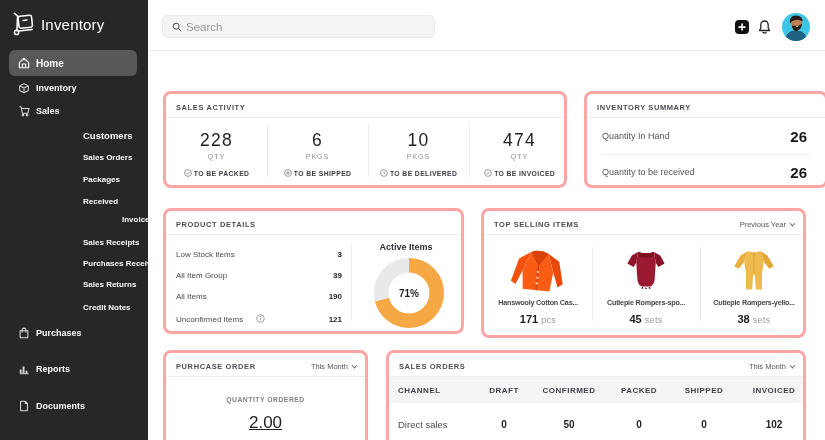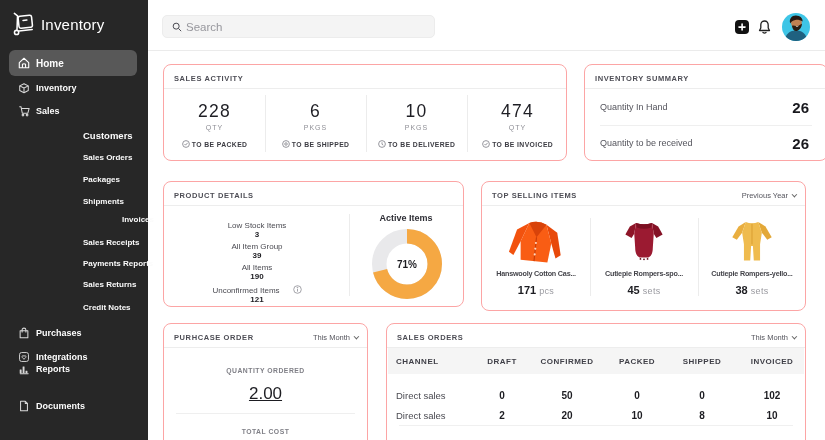--- a/index.html
+++ b/index.html
@@ -16,40 +16,40 @@
 .subitem { position:absolute; left:36px; font-size:8px; font-weight:bold; color:#fbfbfb; white-space:nowrap;margin-left:47px; }
 #homepill { position:absolute; left:9px; top:50px; width:128px; height:26px; background:#585858; border-radius:6px; }
 
 
 #topbar { position:absolute; left:148px; top:0; width:677px; height:51px; background:#fff; border-bottom:1px solid #ebebeb; }
 #search { position:absolute; left:14px; top:15px; width:273px; height:23px; background:#f4f4f4; border:1px solid #ececec; border-radius:5px; display:flex; align-items:center; }
 #search svg { margin-left:9px; }
 #search span { font-size:11.5px; color:#97979d; margin-left:4px; }
 
 
-.card { position:absolute; background:#fff; border:1px solid #fca5a5; border-radius:8px; }
+.card { position:absolute; background:#fff; border:3px solid #fca5a5; border-radius:8px;margin-top:27px; }
 .ctitle { height:24px; border-bottom:1px solid #ededed; display:flex; align-items:center; justify-content:space-between; padding:3px 10px 0 10px; }
 .ctitle .t { font-size:7.5px; font-weight:bold; letter-spacing:0.6px; color:#4d4d55; }
 .ctitle .r { font-size:7.5px; color:#55555d; }
 .chev { display:inline-block; width:4px; height:4px; border-right:1px solid #666; border-bottom:1px solid #666; transform:rotate(45deg) translateY(-2px); margin-left:3px; }
 
 
 .sa-col { position:absolute; top:24px; bottom:0; text-align:center; }
 .sa-col .num { font-size:17.5px; letter-spacing:1.2px; color:#1e1e24; margin-top:12px; }
 .sa-col .unit { font-size:7px; letter-spacing:1px; color:#8f8f96; margin-top:2px; }
 .sa-col .lbl { font-size:6.8px; letter-spacing:0.2px; font-weight:bold; letter-spacing:0.4px; color:#3b3b42; margin-top:9px; display:flex; align-items:center; justify-content:center; }
 .sa-div { position:absolute; top:30px; bottom:8px; width:1px; background:#ececec; }
 
 
 .is-row { position:absolute; left:15px; right:18px; height:36px; display:flex; align-items:center; justify-content:space-between; }
 .is-row .l { font-size:9px; color:#55555d; }
 .is-row .v { font-size:15px; font-weight:bold; color:#18181d; }
 
 
-.pd-row { position:absolute; left:10px; width:166px; display:flex; justify-content:space-between; align-items:center;flex-direction:column; }
+.pd-row { position:absolute; left:10px; width:166px; display:flex; justify-content:space-between; align-items:center; }
 .pd-row .l { font-size:8px; color:#4b4b52; }
 .pd-row .v { font-size:8px; font-weight:bold; color:#1d1d22; }
 .pd-vdiv { position:absolute; left:185px; top:32px; bottom:10px; width:1px; background:#ececec; }
 
 
 .ts-col { position:absolute; top:24px; bottom:0; text-align:center; }
 .ts-col svg { position:absolute; left:50%; transform:translateX(-50%); }
 .ts-col .nm { position:absolute; left:0; right:0; top:62.5px; font-size:7.2px; font-weight:bold; letter-spacing:-0.2px; color:#45454b; white-space:nowrap; }
 .ts-col .ct { position:absolute; left:0; right:0; top:78px; font-size:11px; font-weight:bold; color:#1d1d22; }
 .ts-col .ct small { font-size:9px; font-weight:normal; color:#9a9aa0; letter-spacing:0.3px; }
@@ -110,40 +110,33 @@
         <path d="M1.5 2 L3.5 2 L5 9.5 L11.5 9.5 L13 4 L4 4"></path>
         <circle cx="5.8" cy="11.8" r="1"></circle>
         <circle cx="10.6" cy="11.8" r="1"></circle>
       </svg>
     <div class="tx">Sales</div>
   </div>
 
   <div class="subitem" style="top:130px; font-size:9.5px;">Customers</div>
   <div class="subitem" style="top:153px;">Sales Orders</div>
   <div class="subitem" style="top:175px;">Packages</div>
-  <div class="subitem" style="top:197px;">Shipments</div>
+  <div class="subitem" style="top:197px;">Received</div>
   <div class="subitem" style="top:215px;padding-left:39px;">Invoices</div>
   <div class="subitem" style="top:238px;">Sales Receipts</div>
-  <div class="subitem" style="top:259px;">Payments Reports</div>
+  <div class="subitem" style="top:259px;">Purchases Received</div>
   <div class="subitem" style="top:280px;">Sales Returns</div>
   <div class="subitem" style="top:303px;">Credit Notes</div>
 
   <div class="navitem" style="top:327px;">
     <svg class="ic" viewBox="0 0 14 14" fill="none" stroke="#d9d9d9" stroke-width="1.2" stroke-linejoin="round">
         <path d="M2.5 4.5 L11.5 4.5 L11.5 12.5 L2.5 12.5 Z"></path>
         <path d="M4.8 6.5 L4.8 3.5 Q4.8 1.3 7 1.3 Q9.2 1.3 9.2 3.5 L9.2 6.5"></path>
       </svg>
     <div class="tx">Purchases</div>
-  </div>
-  <div class="navitem" style="top:351px;">
-    <svg class="ic" viewBox="0 0 14 14" fill="none" stroke="#d9d9d9" stroke-width="1.1" stroke-linejoin="round">
-        <rect x="1.8" y="1.8" width="10.4" height="10.4" rx="2.4"></rect>
-        <path d="M7 9.6 C4.9 8.1 4.2 6.6 5.1 5.7 C5.8 5 6.9 5.4 7 6.3 C7.1 5.4 8.2 5 8.9 5.7 C9.8 6.6 9.1 8.1 7 9.6 Z" stroke-width="1"></path>
-      </svg>
-    <div class="tx">Integrations</div>
   </div>
   <div class="navitem" style="top:363px;">
     <svg class="ic" viewBox="0 0 14 14" fill="#d9d9d9">
         <rect x="2" y="7.5" width="2.2" height="4.5" rx="0.4"></rect>
         <rect x="5.4" y="4" width="2.2" height="8" rx="0.4"></rect>
         <rect x="8.8" y="9" width="2.2" height="3" rx="0.4"></rect>
         <rect x="2" y="12" width="10.5" height="1" rx="0.5"></rect>
       </svg>
     <div class="tx">Reports</div>
   </div>

